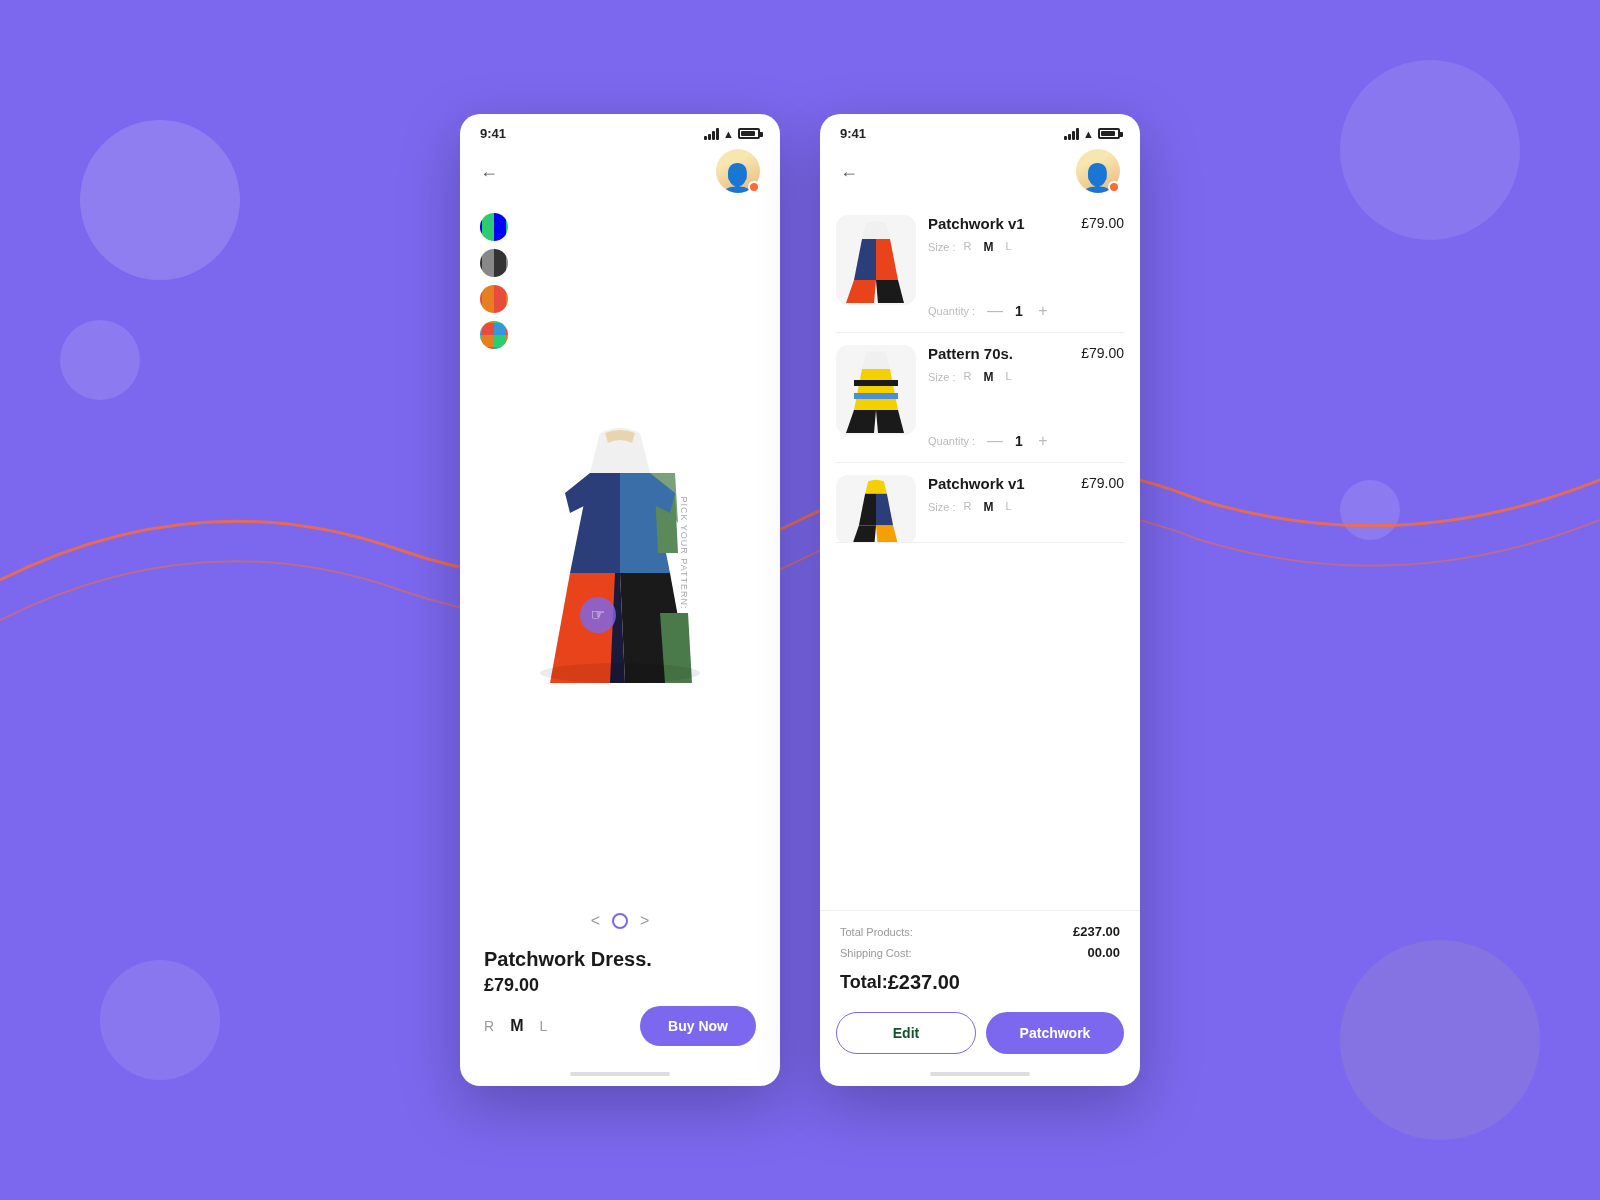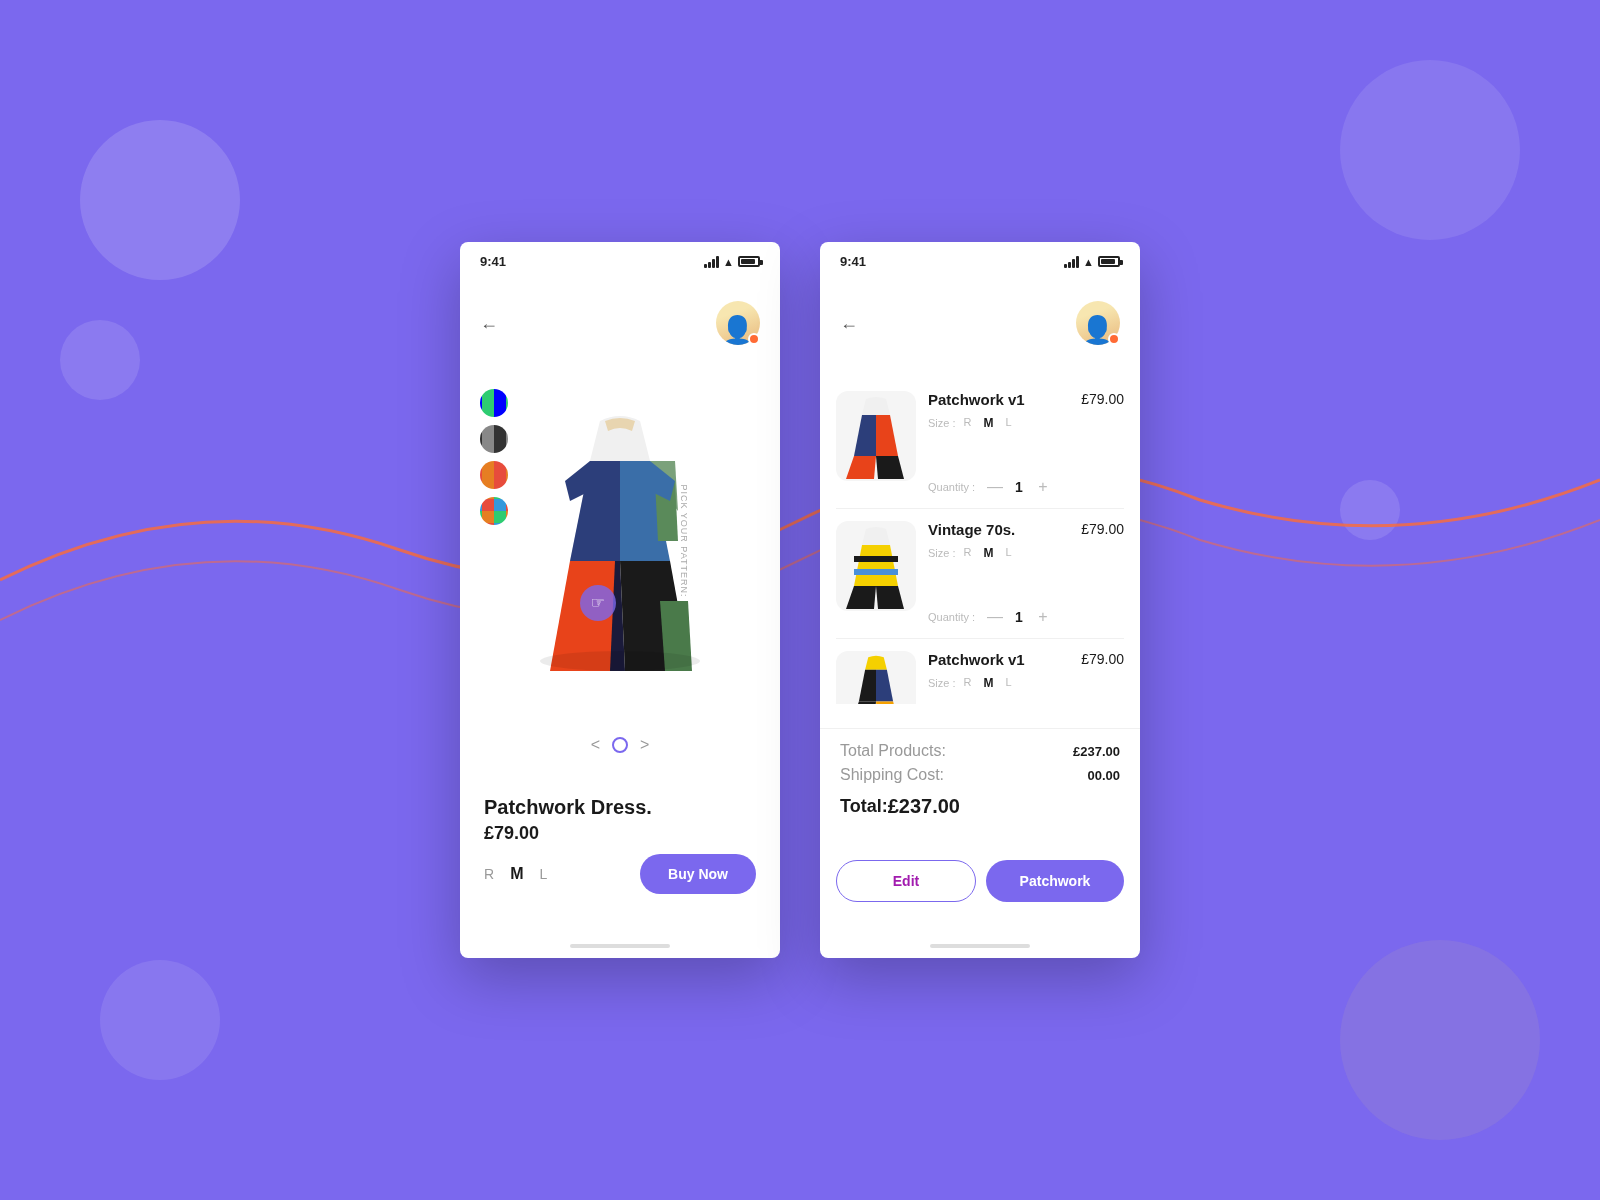--- a/index.html
+++ b/index.html
@@ -62,29 +62,28 @@
     .phones-container {
       display: flex;
       gap: 40px;
       align-items: center;
       z-index: 10;
     }
 
     
     .phone {
       width: 320px;
-      height: 716px;
+      height: 972px;
       background: #ffffff;
-      border-radius: 8px;
+      border-radius: 20px;
       box-shadow: 0 20px 60px rgba(0,0,0,0.25);
       overflow: hidden;
       display: flex;
       flex-direction: column;
       position: relative;
-      gap: 24px;
     }
 
     
     .status-bar {
       display: flex;
       justify-content: space-between;
       align-items: center;
       padding: 12px 20px 8px;
       flex-shrink: 0;
     }
@@ -425,21 +424,21 @@
       padding: 10px 20px 6px;
       border-top: 1px solid #f0f0f0;
     }
     .summary-row {
       display: flex;
       justify-content: space-between;
       align-items: center;
       padding: 3px 0;
     }
     .summary-label {
-      font-size: 16px;
+      font-size: 11px;
       color: #999;
     }
     .summary-value {
       font-size: 13px;
       font-weight: 700;
       color: #1a1a1a;
     }
     .total-row {
       display: flex;
       align-items: center;
@@ -458,21 +457,21 @@
 
     
     .cart-actions {
       display: flex;
       gap: 10px;
       padding: 8px 16px;
     }
     .cart-edit-btn {
       flex: 1;
       background: white;
-      color: #a21caf;
+      color: #14532d;
       border: 1.5px solid #7B68EE;
       border-radius: 24px;
       padding: 12px;
       font-size: 14px;
       font-weight: 600;
       cursor: pointer;
     }
     .cart-continue-btn {
       flex: 1;
       background: #7B68EE;
@@ -680,21 +679,21 @@
             <path d="M 26 24 L 18 65 L 40 65 L 40 24 Z" fill="#f5d000"></path>
             <path d="M 40 24 L 54 24 L 62 65 L 40 65 Z" fill="#f5d000"></path>
             <path d="M 18 65 L 10 88 L 38 88 L 40 65 Z" fill="#1a1a1a"></path>
             <path d="M 40 65 L 62 65 L 68 88 L 42 88 Z" fill="#1a1a1a"></path>
             <rect x="18" y="35" width="44" height="6" fill="#1a1a1a"></rect>
             <rect x="18" y="48" width="44" height="6" fill="#4a90d9"></rect>
           </svg>
         </div>
         <div class="cart-item-details">
           <div class="cart-item-name-price">
-            <span class="cart-item-name">Vintage 70s.</span>
+            <span class="cart-item-name">Pattern 70s.</span>
             <span class="cart-item-price">£79.00</span>
           </div>
           <div class="cart-size-row">
             <span class="cart-label">Size :</span>
             <div class="cart-size-opts">
               <span class="cart-size-opt">R</span>
               <span class="cart-size-opt active">M</span>
               <span class="cart-size-opt">L</span>
             </div>
           </div>

